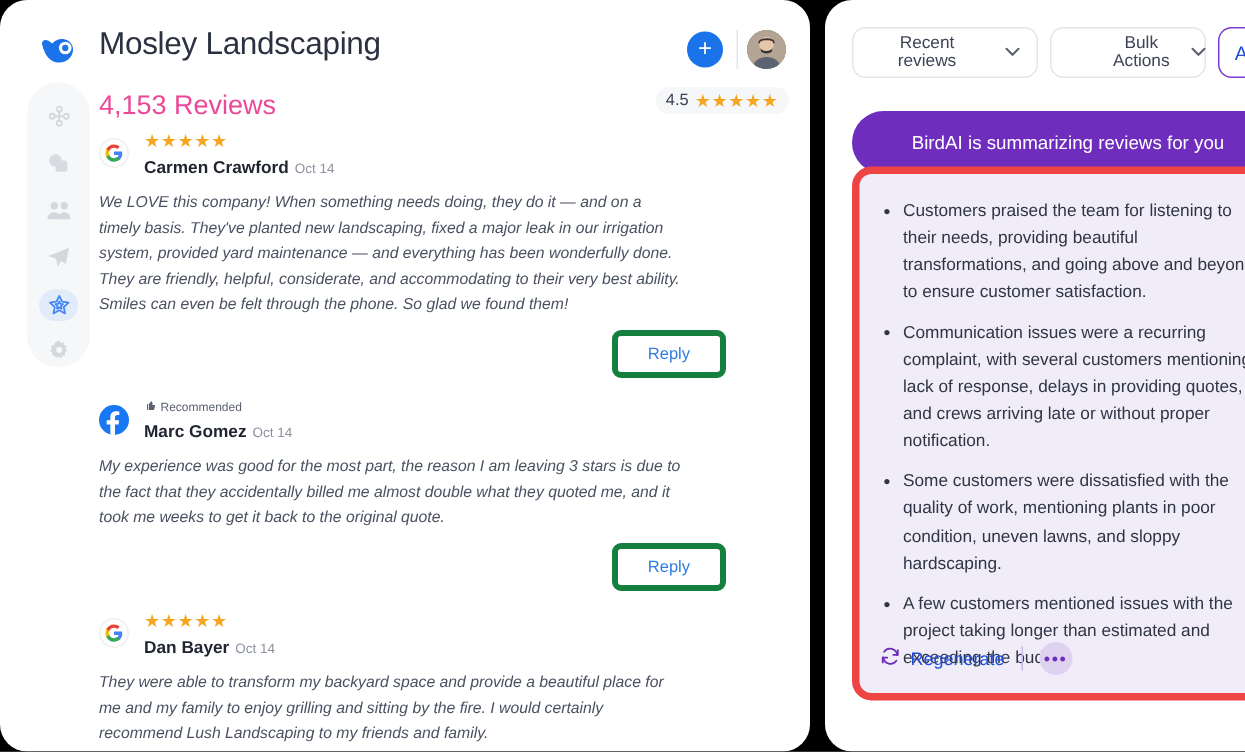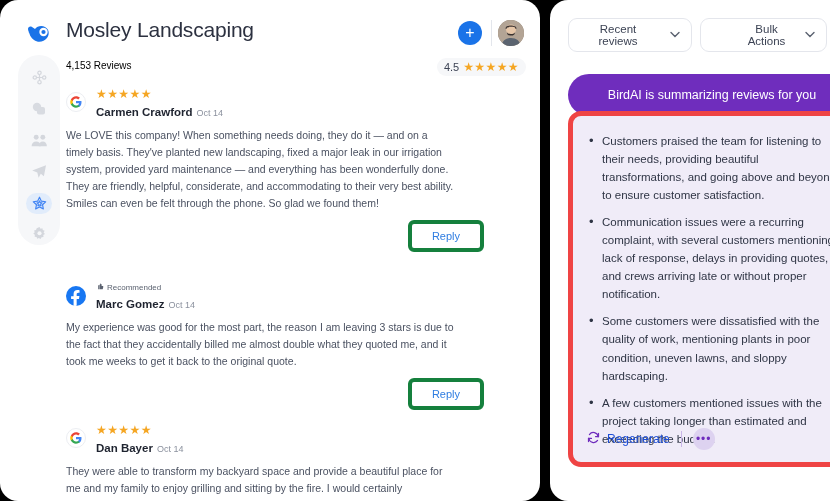--- a/index.html
+++ b/index.html
@@ -60,22 +60,22 @@
     position: absolute;
     left: 66px; top: 18px;
     font-size: 21px;
     color: #2c3140;
     letter-spacing: -0.2px;
     font-weight: 400;
   }
   .review-count {
     position: absolute;
     left: 66px; top: 60px;
-    font-size: 10px;
-    color: #000000;
+    font-size: 18px;
+    color: #ec4899;
   }
 
   .plus-btn {
     position: absolute;
     right: 58px; top: 21px;
     width: 24px; height: 24px;
     border-radius: 12px;
     background: #1a73e8;
     color: #fff;
     display: flex; align-items: center; justify-content: center;
@@ -137,20 +137,21 @@
     font-size: 11.5px; color: #1f2430; font-weight: 700;
     display: inline;
   }
   .rdate { font-size: 9px; color: #8b919e; margin-left: 4px; }
   .rtext {
     margin-top: 7px;
     font-size: 10.5px;
     line-height: 1.62;
     color: #4a5161;
     width: 390px;
+    font-style: italic;
   }
   .reply-row { display: flex; justify-content: flex-end; margin-top: 8px; width: 418px; }
   .reply-btn {
     border: 4px solid #15803d;
     color: #2f7de1;
     background: #fff;
     border-radius: 6px;
     font-size: 11px;
     padding: 6px 20px;
     cursor: pointer;
@@ -179,21 +180,21 @@
     background: #fff;
     display: flex; align-items: center;
     gap: 14px;
     padding: 0 11px;
     font-size: 11.5px;
     color: #3c4354;
     cursor: pointer;
     font-family: inherit;
   }
   .select-box.w1 { width: 124px; justify-content: space-between; }
-  .select-box.w2 { width: 127px; justify-content: space-between; padding-left: 41px; }
+  .select-box.w2 { width: 104px; justify-content: space-between; padding-left: 41px; }
   .chev { color: #6c7280; font-size: 9px; }
   .ai-btn {
     width: 34px; height: 34px;
     border: 1.3px solid #7c3bd4;
     border-radius: 9px;
     background: #fff;
     display: flex; align-items: center; justify-content: center;
     cursor: pointer;
     position: relative;
   }
@@ -365,21 +366,21 @@
           <div>
             <span class="reviewer">Carmen Crawford</span><span class="rdate">Oct 14</span>
           </div>
         </div>
         <div class="rtext">We LOVE this company! When something needs doing, they do it — and on a timely basis. They've planted new landscaping, fixed a major leak in our irrigation system, provided yard maintenance — and everything has been wonderfully done. They are friendly, helpful, considerate, and accommodating to their very best ability. Smiles can even be felt through the phone. So glad we found them!</div>
         <div class="reply-row">
           <button class="reply-btn">Reply</button>
         </div>
       </div>
 
-      <div class="review" style="margin-top:30px">
+      <div class="review" style="margin-top:14px">
         <div class="src-icon">
           <svg width="20" height="20" viewBox="0 0 24 24">
             <circle cx="12" cy="12" r="12" fill="#1877F2"></circle>
             <path fill="#fff" d="M15.6 15.5l.5-3.4h-3.3V9.9c0-.95.46-1.87 1.95-1.87h1.5V5.14s-1.36-.23-2.66-.23c-2.72 0-4.5 1.65-4.5 4.63v2.62H6.1v3.4h3v8.2a12 12 0 0 0 3.7 0v-8.2z"></path>
           </svg>
         </div>
         <div class="review-body">
           <div class="rec-badge">
             <span>
               <svg width="8" height="8" viewBox="0 0 12 12" fill="#5b6270">

